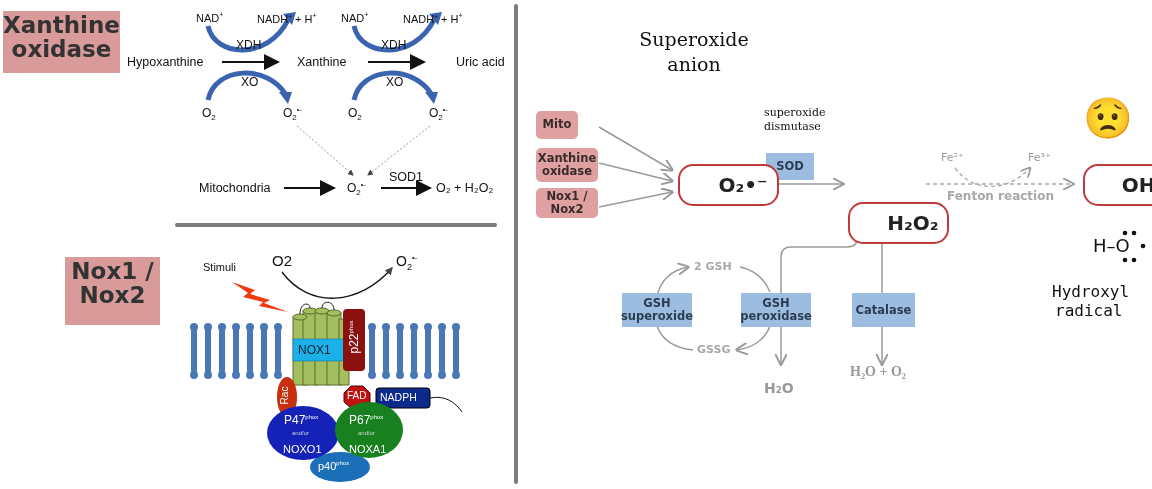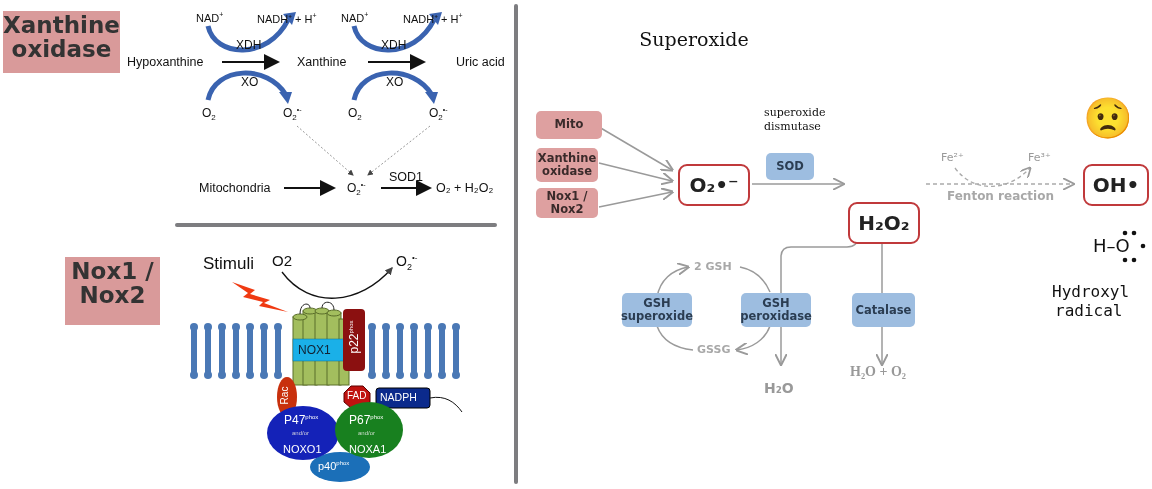--- a/index.html
+++ b/index.html
@@ -1,22 +1,22 @@
 <!DOCTYPE html>
 <html><head>
 <meta charset="utf-8">
 <style>
   html,body{margin:0;padding:0;background:#fff;}
   body{width:1152px;height:489px;position:relative;overflow:hidden;font-family:"Liberation Sans",sans-serif;color:#111;}
   .abs{position:absolute;}
   .pinklabel{position:absolute;background:#d99a9a;color:#333;font-family:"DejaVu Sans",sans-serif;font-weight:bold;text-align:center;line-height:1.05;}
   .t{position:absolute;white-space:nowrap;font-size:12px;}
   .grey{color:#999;}
-  .bluebox{position:absolute;background:#9dbde0;border-radius:5px;color:#2b3d52;font-family:"DejaVu Sans",sans-serif;font-weight:bold;font-size:11.5px;text-align:center;display:flex;align-items:center;justify-content:center;line-height:1.1;}
-  .redbox{position:absolute;border:2px solid #c0393b;border-radius:9px;background:#fff;display:flex;align-items:center;justify-content:center;font-family:"DejaVu Sans",sans-serif;font-weight:bold;font-size:20px;color:#222;}
+  .bluebox{position:absolute;background:#9dbde0;border-radius:0;color:#2b3d52;font-family:"DejaVu Sans",sans-serif;font-weight:bold;font-size:11.5px;text-align:center;display:flex;align-items:center;justify-content:center;line-height:1.1;}
+  .redbox{position:absolute;border:2px solid #c0393b;border-radius:15px;background:#fff;display:flex;align-items:center;justify-content:center;font-family:"DejaVu Sans",sans-serif;font-weight:bold;font-size:20px;color:#222;padding-left:29px;}
   .smallpink{position:absolute;background:#dea0a0;border-radius:5px;color:#3a2a2a;font-family:"DejaVu Sans",sans-serif;font-weight:bold;font-size:11.5px;text-align:center;display:flex;align-items:center;justify-content:center;line-height:1.15;}
   .serif{font-family:"DejaVu Serif",serif;}
   .mono{font-family:"DejaVu Sans Mono",monospace;}
   svg{position:absolute;left:0;top:0;}
 </style>
 </head>
 <body>
 
 <div class="abs" style="left:514px;top:4px;width:4px;height:480px;background:#7d7d80;border-radius:2px;"></div>
 <div class="abs" style="left:175px;top:223px;width:322px;height:4px;background:#7d7d80;border-radius:2px;"></div>
@@ -180,41 +180,42 @@
 <div class="t" style="left:429px;top:106px;"><span>O</span><sub style="font-size:8px">2</sub><sup style="font-size:7px">•-</sup></div>
 <div class="t" style="left:199px;top:181px;font-size:12.5px;">Mitochondria</div>
 <div class="t" style="left:347px;top:181px;"><span>O</span><sub style="font-size:8px">2</sub><sup style="font-size:7px">•-</sup></div>
 <div class="t" style="left:389px;top:170px;font-size:12.5px;">SOD1</div>
 <div class="t" style="left:436px;top:181px;font-size:12.5px;">O₂ + H₂O₂</div>
 
 <div class="pinklabel" style="left:65px;top:257px;width:95px;height:66px;font-size:23px;padding-top:2px;">
   <div>Nox1 /</div>
   <div>Nox2</div>
 </div>
-<div class="t" style="left:203px;top:254px;font-size:17px;text-align:right;">Stimuli</div>
+<div class="t" style="left:203px;top:261px;font-size:11px;text-align:right;">Stimuli</div>
 <div class="t" style="left:272px;top:252px;font-size:15px;">O2</div>
 <div class="t" style="left:396px;top:253px;font-size:14px;"><span>O</span><sub style="font-size:9px">2</sub><sup style="font-size:8px">•-</sup></div>
 <div class="t" style="left:298px;top:343px;font-size:12px;color:#123;">NOX1</div>
 <div class="t" style="left:334px;top:330px;font-size:12px;color:#fff;transform:rotate(-90deg);transform-origin:center;width:40px;text-align:center;"><span>p22</span><sup style="font-size:6px">phox</sup></div>
 <div class="t" style="left:276px;top:390px;font-size:10px;color:#fff;transform:rotate(-90deg);">Rac</div>
 <div class="t" style="left:347px;top:390px;font-size:10px;color:#fff;">FAD</div>
 <div class="t" style="left:380px;top:391px;font-size:10.5px;color:#fff;">NADPH</div>
 <div class="t" style="left:284px;top:413px;font-size:12px;color:#fff;"><span>P47</span><sup style="font-size:6px">phox</sup></div>
 <div class="t" style="left:292px;top:430px;font-size:6px;color:#ccd;">and/or</div>
 <div class="t" style="left:283px;top:443px;font-size:11px;color:#fff;">NOXO1</div>
 <div class="t" style="left:349px;top:413px;font-size:12px;color:#fff;"><span>P67</span><sup style="font-size:6px">phox</sup></div>
 <div class="t" style="left:358px;top:430px;font-size:6px;color:#cdc;">and/or</div>
 <div class="t" style="left:349px;top:443px;font-size:11px;color:#fff;">NOXA1</div>
 <div class="t" style="left:318px;top:460px;font-size:11px;color:#fff;"><span>p40</span><sup style="font-size:6px">phox</sup></div>
 
 <div class="t serif" style="left:630px;top:27px;font-size:19px;text-align:center;width:128px;line-height:1.3;">
   <div>Superoxide</div>
-</div>
-
-<div class="smallpink" style="left:536px;top:111px;width:66px;height:28px;">
+  <div>anion</div>
+</div>
+
+<div class="smallpink" style="left:536px;top:111px;width:42px;height:28px;">
     <span>Mito</span>
   </div>
 <div class="smallpink" style="left:536px;top:148px;width:62px;height:34px;flex-direction:column;">
   <span>Xanthine</span>
     <span>oxidase</span>
   </div>
 <div class="smallpink" style="left:536px;top:188px;width:62px;height:30px;flex-direction:column;">
   <span>Nox1 /</span>
     <span>Nox2</span>
   </div>

